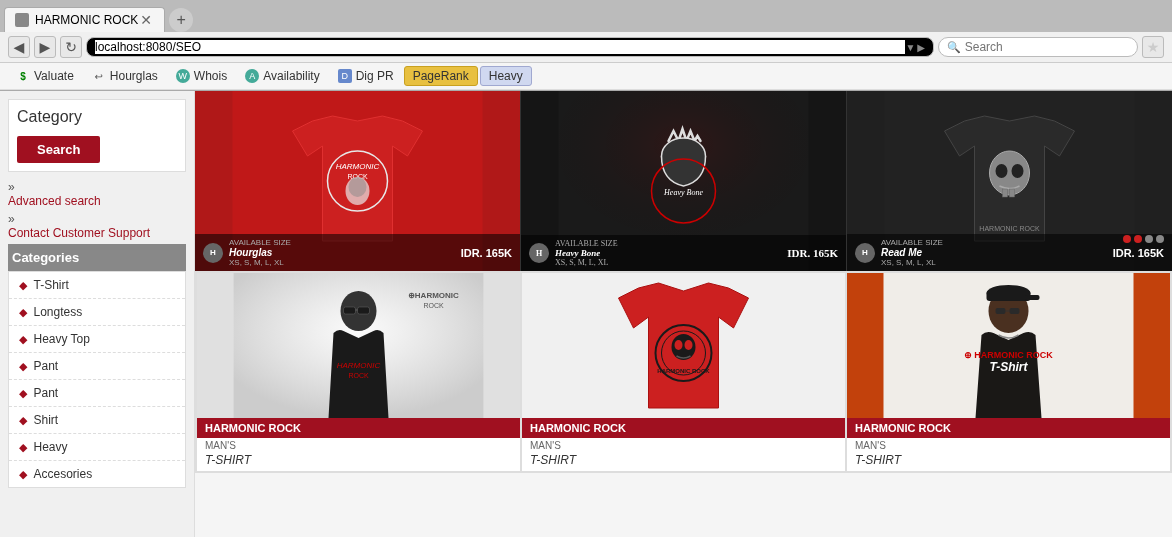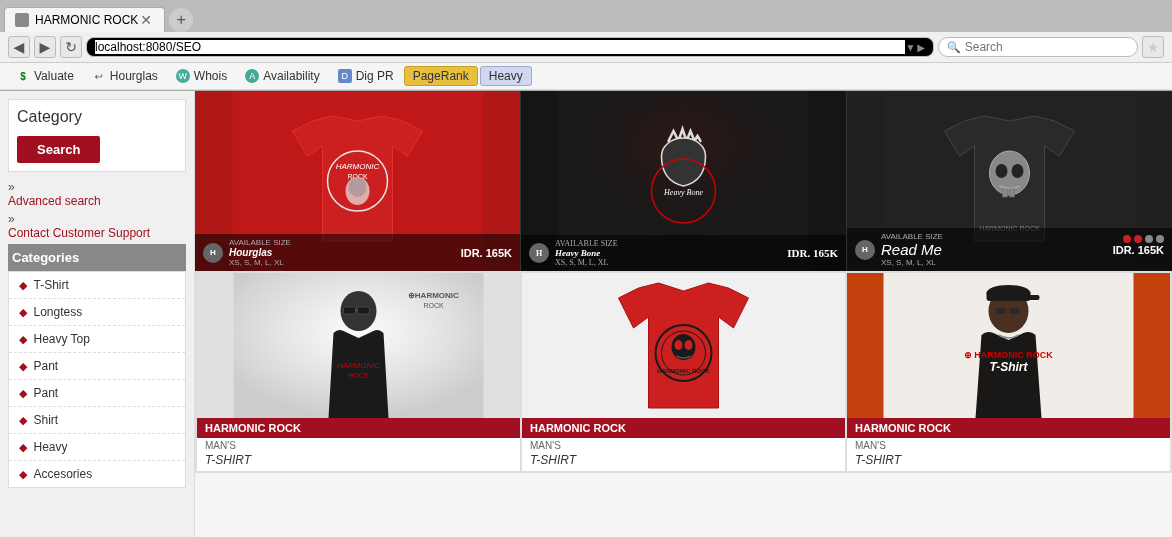--- a/index.html
+++ b/index.html
@@ -255,21 +255,21 @@
           <rect x="118" y="98" width="5" height="8" fill="#888" stroke="#666" stroke-width="0.5"></rect>
           <rect x="125" y="98" width="5" height="8" fill="#888" stroke="#666" stroke-width="0.5"></rect>
           <text x="125" y="140" text-anchor="middle" fill="#888" font-size="7">HARMONIC ROCK</text>
         </svg>
         <div style="position:absolute; bottom:0; left:0; right:0; background:rgba(0,0,0,0.55); padding:4px 8px; display:flex; align-items:center;">
           <div style="width:20px; height:20px; background:#666; border-radius:50%; display:flex; align-items:center; justify-content:center; margin-right:6px; flex-shrink:0;">
             <span style="color:white; font-size:8px; font-weight:bold;">H</span>
           </div>
           <div style="flex:1;">
             <div style="color:#aaa; font-size:8px; text-transform:uppercase;">AVAILABLE SIZE</div>
-            <div style="color:white; font-size:15px; font-weight:normal; font-style:italic;">Read Me</div>
+            <div style="color:white; font-size:10px; font-weight:bold; font-style:italic;">Read Me</div>
             <div style="color:#aaa; font-size:8px;">XS, S, M, L, XL</div>
           </div>
           <div style="color:white; font-size:11px; font-weight:bold; text-align:right;">IDR. 165K</div>
         </div>
         
         <div style="position:absolute; bottom:28px; right:8px; display:flex; gap:3px;">
           <div style="width:8px; height:8px; border-radius:50%; background:#cc2020;"></div>
           <div style="width:8px; height:8px; border-radius:50%; background:#cc2020;"></div>
           <div style="width:8px; height:8px; border-radius:50%; background:#888;"></div>
           <div style="width:8px; height:8px; border-radius:50%; background:#888;"></div>

